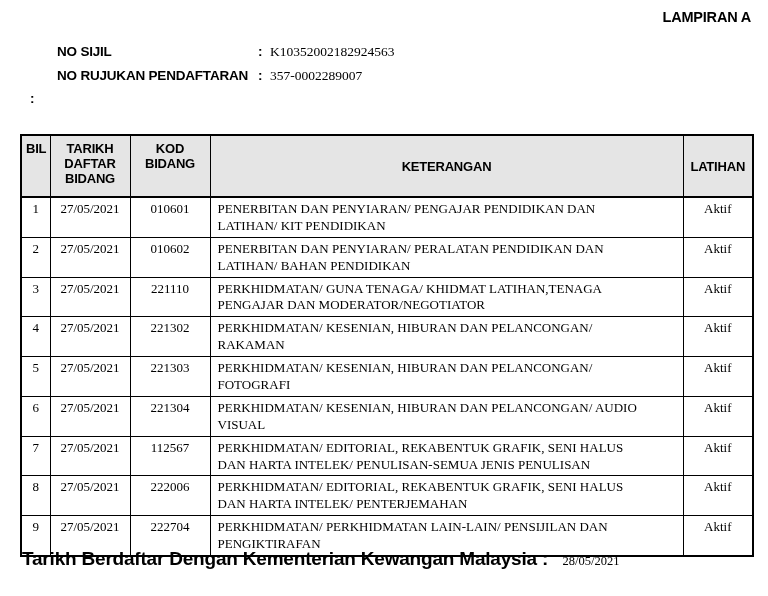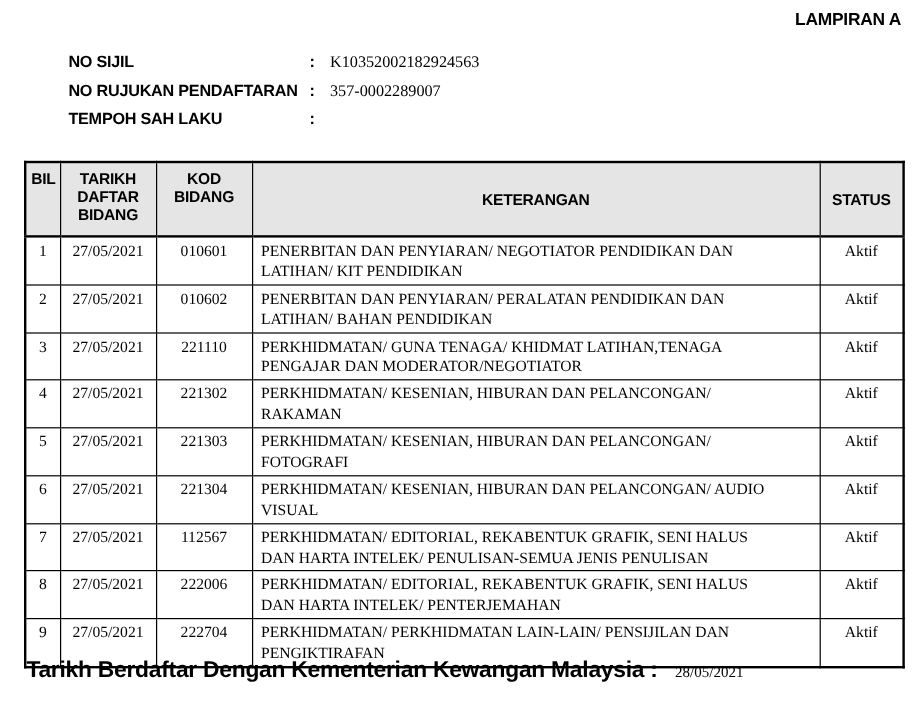--- a/index.html
+++ b/index.html
@@ -23,21 +23,21 @@
 
   .lampiran {
     position: absolute; top: 9px; right: 17px;
     font-size: 14.5px;
   }
 
   .info { position: absolute; left: 30px; top: 44px; }
   .info-row { display: flex; align-items: baseline; height: 23.5px; }
   .info-label { width: 228px; font-size: 13.5px; padding-left: 27px; }
   .info-colon { width: 10px; font-size: 13.5px; font-weight: bold; }
-  .info-value { font-size: 13.5px; margin-left: 7px; }
+  .info-value { font-size: 13.5px; margin-left: 2px; }
 
   table.reg-table {
     position: absolute; left: 20px; top: 134px;
     width: 732px;
     border-collapse: collapse;
     table-layout: fixed;
     border: 2px solid #000;
   }
   .reg-table col.c-bil { width: 29px; }
   .reg-table col.c-tarikh { width: 80px; }
@@ -88,48 +88,47 @@
       <span class="info-label cond-bold">NO SIJIL</span>
       <span class="info-colon">:</span>
       <span class="info-value serif">K10352002182924563</span>
     </div>
     <div class="info-row">
       <span class="info-label cond-bold">NO RUJUKAN PENDAFTARAN</span>
       <span class="info-colon">:</span>
       <span class="info-value serif">357-0002289007</span>
     </div>
     <div class="info-row">
-      <span class="info-label cond-bold">TEMPOH SAH LAKU</span>
       <span class="info-colon">:</span>
     </div>
   </div>
 
   <table class="reg-table">
     <colgroup>
       <col class="c-bil">
         <col class="c-tarikh">
         <col class="c-kod">
         <col class="c-ket">
         <col class="c-status">
     </colgroup>
     <thead>
       <tr>
         <th class="v-top">BIL</th>
         <th class="v-top">TARIKH DAFTAR BIDANG</th>
         <th class="v-top">KOD BIDANG</th>
         <th class="v-mid">KETERANGAN</th>
-        <th class="v-mid">STATUS</th>
+        <th class="v-mid">LATIHAN</th>
       </tr>
     </thead>
     <tbody>
       <tr>
         <td class="c-center">1</td>
         <td class="c-center">27/05/2021</td>
         <td class="c-center">010601</td>
-        <td class="c-ket-cell">PENERBITAN DAN PENYIARAN/ NEGOTIATOR PENDIDIKAN DAN LATIHAN/ KIT PENDIDIKAN</td>
+        <td class="c-ket-cell">PENERBITAN DAN PENYIARAN/ PENGAJAR PENDIDIKAN DAN LATIHAN/ KIT PENDIDIKAN</td>
         <td class="c-center">Aktif</td>
       </tr>
       <tr>
         <td class="c-center">2</td>
         <td class="c-center">27/05/2021</td>
         <td class="c-center">010602</td>
         <td class="c-ket-cell">PENERBITAN DAN PENYIARAN/ PERALATAN PENDIDIKAN DAN LATIHAN/ BAHAN PENDIDIKAN</td>
         <td class="c-center">Aktif</td>
       </tr>
       <tr>

